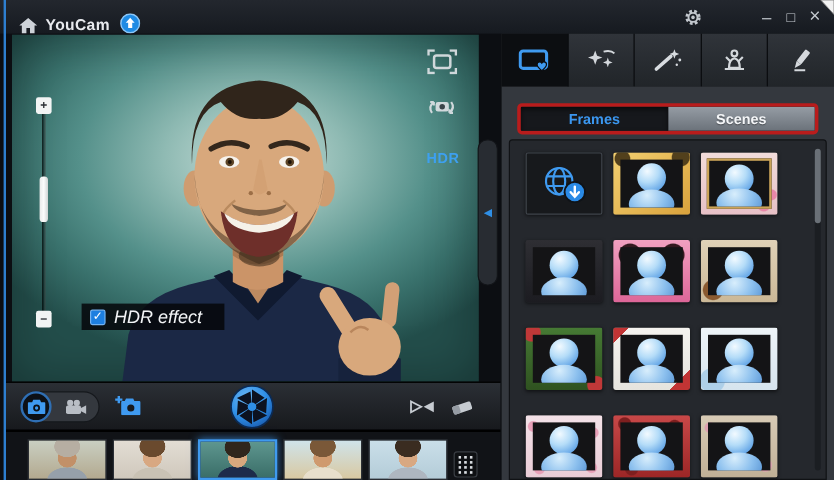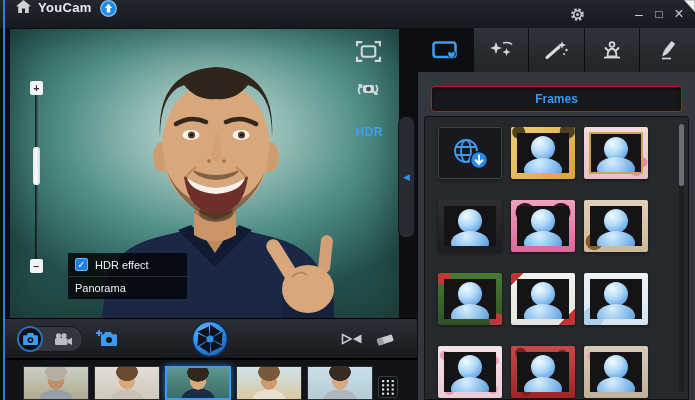--- a/index.html
+++ b/index.html
@@ -2,21 +2,21 @@
 <html><head>
 <meta charset="utf-8">
 <style>
   html,body{margin:0;padding:0;background:#000;}
   *{box-sizing:border-box;font-family:"Liberation Sans",sans-serif;}
   .app{position:relative;width:695px;height:400px;background:#0c0e12;overflow:hidden;}
   .app::before{content:'';position:absolute;left:3px;top:0;width:2px;height:100%;background:#2e7fd0;z-index:40;}
 
   
   .titlebar{position:absolute;left:0;top:0;width:100%;height:28px;
-    background:linear-gradient(#23272e,#161a20);display:flex;align-items:flex-start;z-index:30;}
+    background:linear-gradient(#23272e,#161a20);display:flex;align-items:flex-end;z-index:30;}
   .homeicon{margin-left:16px;display:flex;}
   .apptitle{color:#e8eaee;font-size:13px;font-weight:bold;margin-left:7px;letter-spacing:.3px;}
   .upbtn{margin-left:8px;display:flex;cursor:pointer;}
   .capturebtn{position:absolute;left:122px;top:4px;width:106px;height:21px;border-radius:3px;
     background:linear-gradient(#4e545c,#383d44);border:1px solid #1d2126;display:flex;align-items:center;justify-content:center;
     color:#e6e9ec;font-size:12px;cursor:pointer;}
   .capturebtn .caret{font-size:8px;margin-left:7px;color:#d4d8dc;}
   .wincontrols{position:absolute;right:6px;top:0;height:28px;display:flex;align-items:center;}
   .winbtn{width:20px;height:20px;display:flex;align-items:center;justify-content:center;
     color:#c6cbd1;font-size:14px;cursor:pointer;}
@@ -43,21 +43,21 @@
   .vbtn.fs{top:12px;} .vbtn.rot{top:50px;}
   .hdrbadge{position:absolute;right:16px;top:96px;color:#3da0f0;font-size:12px;font-weight:bold;letter-spacing:.5px;}
 
   
   .capmenu{position:absolute;left:58px;top:224px;width:119px;background:rgba(5,6,9,.85);z-index:6;}
   .menu-row{display:flex;align-items:center;height:24px;padding:0 7px;border-bottom:1px solid rgba(255,255,255,.14);cursor:pointer;}
   .menu-row:last-child{border-bottom:none;height:22px;}
   .menu-row .cb{width:13px;height:13px;margin-right:7px;border:1px solid #4a4f56;background:#15171b;border-radius:2px;
     display:flex;align-items:center;justify-content:center;font-size:10px;color:#fff;flex:0 0 13px;}
   .menu-row .cb.checked{background:#1d7fe0;border-color:#74b4f2;}
-  .menu-row .mlabel{color:#f2f4f6;font-size:11px;white-space:nowrap;}
+  .menu-row .mlabel{color:#f2f4f6;font-size:15px;white-space:nowrap;font-style:italic;}
 
   
   .collapse{position:absolute;left:398px;top:116px;width:17px;height:122px;background:#282c32;
     border:1px solid #121418;border-radius:8px;display:flex;align-items:center;justify-content:center;
     color:#2f8fe6;font-size:9px;cursor:pointer;z-index:10;}
 
   
   .toolbar{position:absolute;left:5px;top:318px;width:412px;height:40px;
     background:linear-gradient(#2b2f35,#17191d);border-top:1px solid #000;}
   .modepill{position:absolute;left:12px;top:7px;width:66px;height:26px;border-radius:13px;background:#34383e;
@@ -88,21 +88,21 @@
   .gridbtn{position:absolute;right:19px;top:16px;width:20px;height:22px;background:#0e1013;
     border:1px solid #3a3e44;border-radius:3px;display:flex;align-items:center;justify-content:center;cursor:pointer;}
 
   
   .panel{position:absolute;left:418px;top:28px;width:277px;height:372px;background:#34383e;}
   .tabs{display:flex;height:44px;background:#17191d;}
   .tab{flex:1;display:flex;align-items:center;justify-content:center;cursor:pointer;
     background:linear-gradient(#30343a,#212529);border-right:1px solid #0b0d10;}
   .tab:last-child{border-right:none;}
   .tab.active{background:#0c0e11;}
-  .subtabs{margin:14px 13px 0;height:26px;display:flex;border:1px solid #b91c1c;border-radius:4px;overflow:hidden;background:#1a1d22;}
+  .subtabs{margin:14px 13px 0;height:26px;display:flex;border:3px solid #b91c1c;border-radius:4px;overflow:hidden;background:#1a1d22;}
   .subtab{flex:1;display:flex;align-items:center;justify-content:center;font-size:12px;font-weight:bold;cursor:pointer;}
   .subtab.frames{background:#16181c;color:#3b97f0;box-shadow:inset 0 2px 4px rgba(0,0,0,.6);}
   .subtab.scenes{background:linear-gradient(#959ca4,#6b727a);color:#f4f6f8;text-shadow:0 1px 1px rgba(0,0,0,.4);}
   .gridwrap{position:absolute;left:6px;right:6px;top:88px;bottom:0;background:#25282d;
     border:1px solid #101215;border-radius:3px 3px 0 0;overflow:hidden;}
   .grid{position:absolute;left:13px;top:10px;display:grid;grid-template-columns:repeat(3,64px);gap:21px 9px;}
   .tile{position:relative;width:64px;height:52px;border-radius:2px;box-shadow:0 1px 3px rgba(0,0,0,.5);cursor:pointer;}
   .tile .ph{position:absolute;inset:6px;background:#141416;overflow:hidden;}
   .tile .ph::before{content:'';position:absolute;left:50%;top:3px;width:24px;height:24px;margin-left:-12px;border-radius:50%;
     background:radial-gradient(circle at 35% 28%,#f2faff,#b4dcf8 40%,#6aaae8 75%,#4484cc);}
@@ -224,23 +224,20 @@
           <path d="M21 6 Q24.5 11 19.5 15 M19.5 15 L22.5 15 M19.5 15 L19.5 12" stroke="#dde1e5" stroke-width="1.8" fill="none"></path>
         </svg>
     </span>
     <div class="hdrbadge">HDR</div>
 
     <div class="capmenu" id="capmenu">
         <div class="menu-row">
           <span class="cb checked">✓</span>
           <span class="mlabel">HDR effect</span>
         </div>
-        <div class="menu-row">
-          <span class="mlabel">Panorama</span>
-        </div>
       </div>
   </div>
 
   <div class="collapse">
     <span>◀</span>
   </div>
 
   <div class="toolbar">
     <div class="modepill">
       <div class="modebtn active">
@@ -368,20 +365,23 @@
             </g>
             <path d="M7 18.5 H16" stroke="#d4d8dc" stroke-width="1.6"></path>
           </svg>
       </div>
     </div>
 
     <div class="subtabs">
       <div class="subtab frames">
         <span>Frames</span>
       </div>
+      <div class="subtab scenes">
+        <span>Scenes</span>
+      </div>
     </div>
 
     <div class="gridwrap">
       <div class="grid" id="framesgrid">
           <div class="tile art-download">
             <svg width="40" height="34" viewBox="0 0 40 34">
               <g stroke="#3f9af0" stroke-width="1.8" fill="none">
                 <circle cx="16" cy="15" r="11"></circle>
                 <ellipse cx="16" cy="15" rx="5" ry="11"></ellipse>
                 <path d="M6 11 H26 M6 19 H26"></path>

